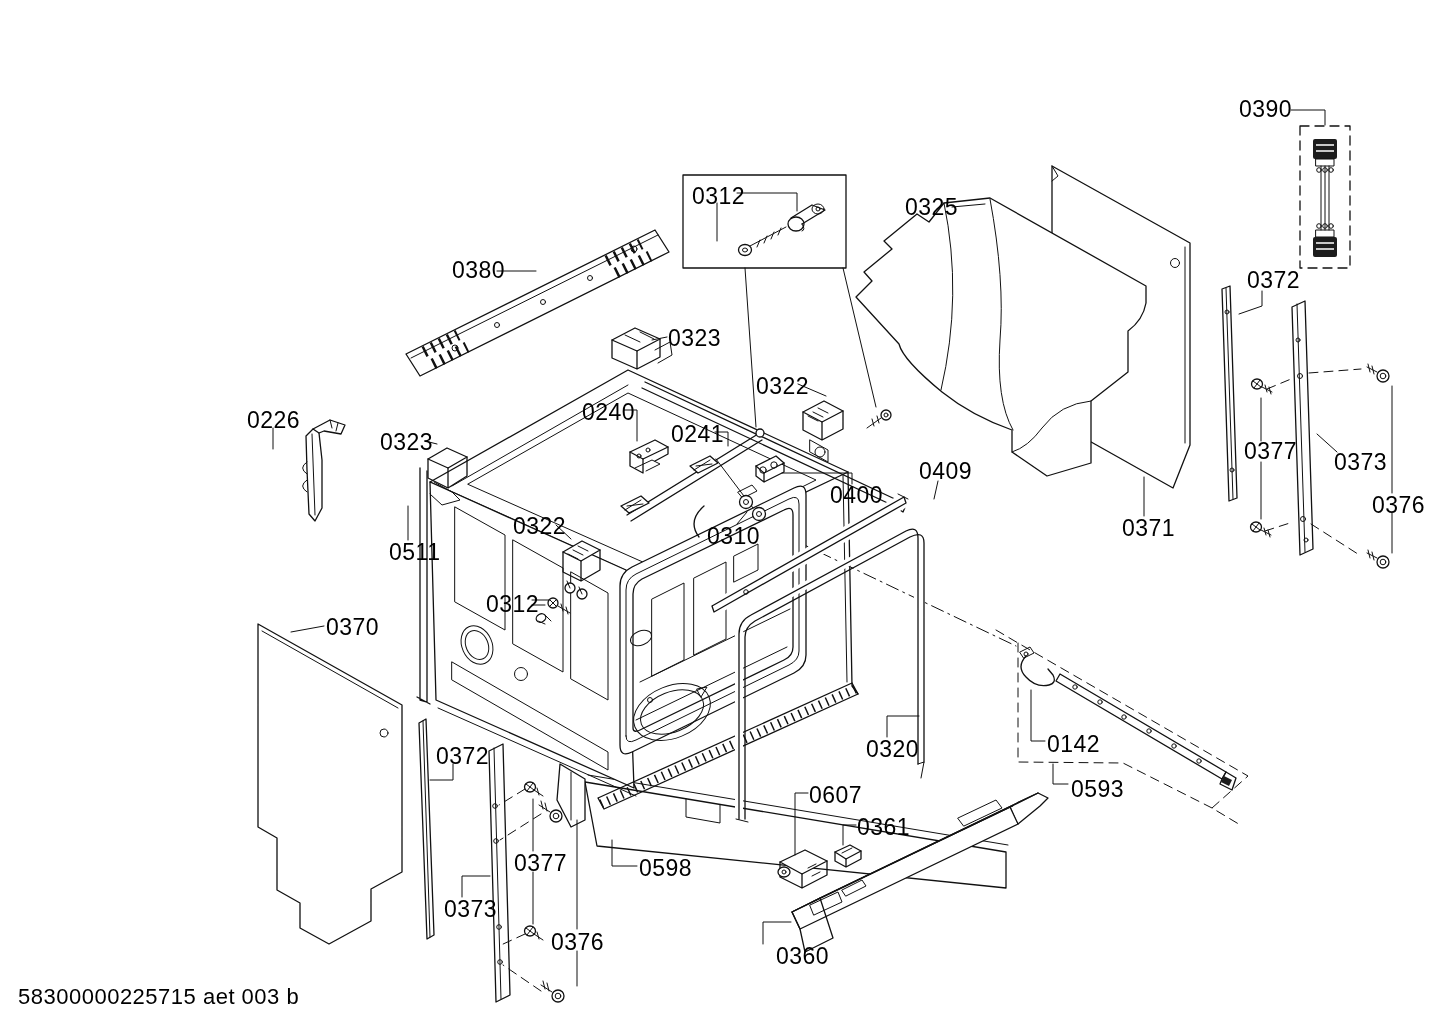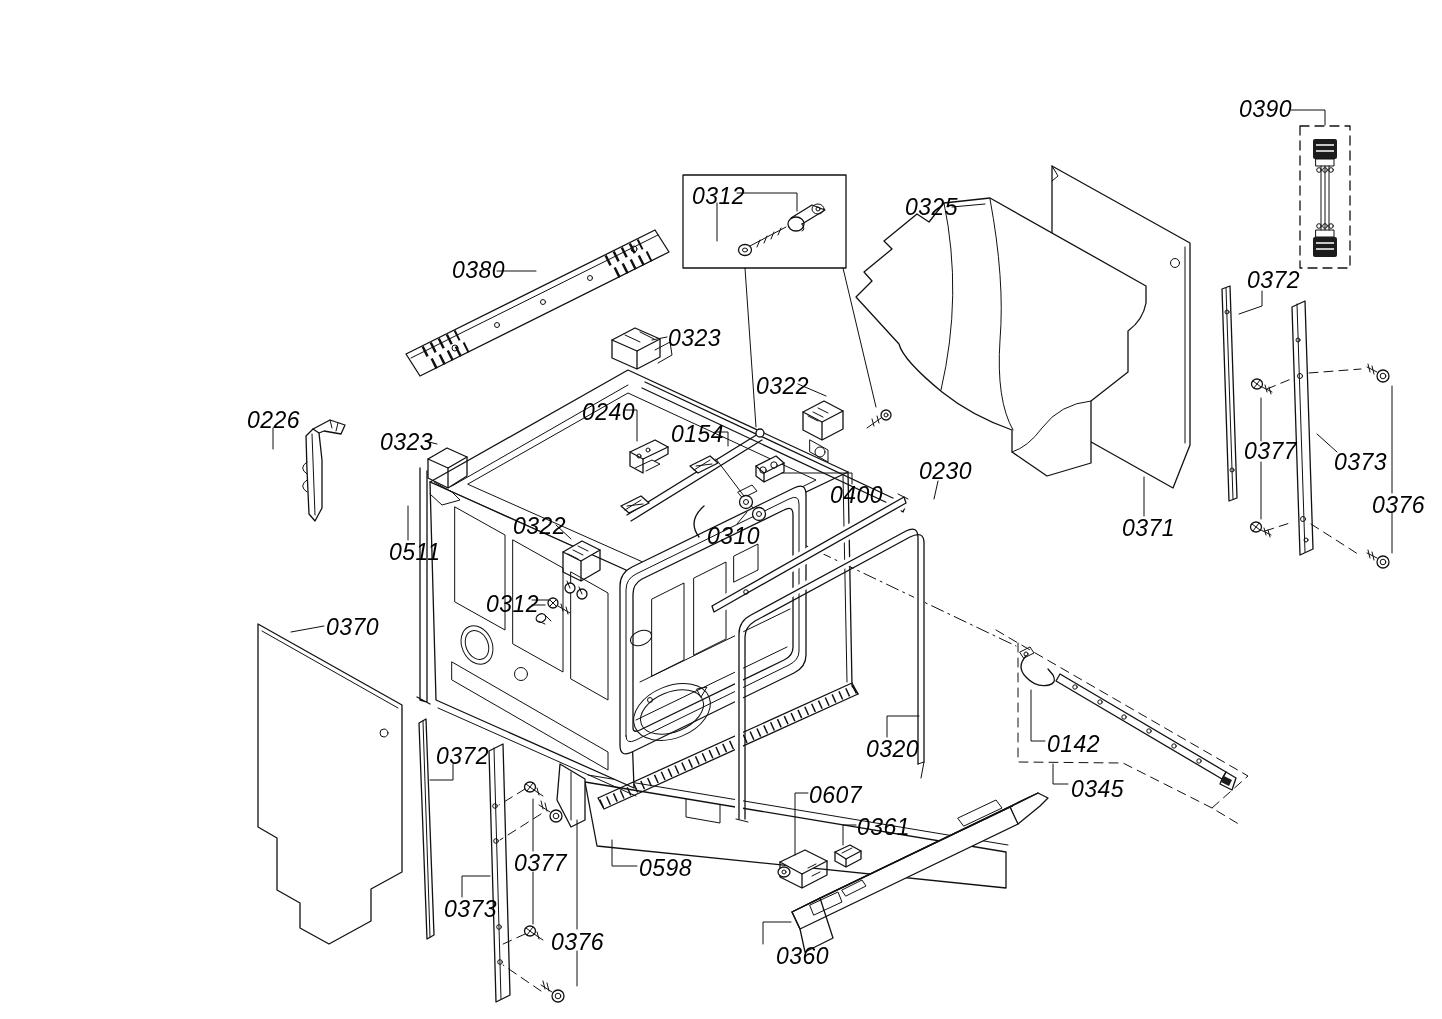--- a/index.html
+++ b/index.html
@@ -11,21 +11,21 @@
   .ln{stroke:#111;fill:none;stroke-width:1.3;stroke-linecap:round;stroke-linejoin:round;}
   .thin{stroke-width:1;}
   .wfill{fill:#fff;}
   .dk{fill:#1c1c1c;stroke:none;}
   .halo{stroke:#fff;stroke-width:8;fill:none;}
   .dash{stroke-dasharray:9 6;}
   .dashdot{stroke-dasharray:13 5 2 5;}
   .hatch{stroke:#111;fill:none;stroke-linecap:butt;}
   .callout{
     position:absolute;font-size:23px;color:#000;line-height:1;
-    letter-spacing:0.5px;white-space:nowrap;z-index:5;font-style:italic;
+    letter-spacing:0.5px;white-space:nowrap;z-index:5;
   }
   .footer-code{
     position:absolute;left:18px;top:984px;font-size:22px;color:#000;
     letter-spacing:0.5px;z-index:5;
   }
 </style>
 </head>
 <body>
 
 <div id="canvas">
@@ -418,38 +418,39 @@
 
   <div class="callout" style="left:1239px;top:98px">0390</div>
   <div class="callout" style="left:452px;top:259px">0380</div>
   <div class="callout" style="left:692px;top:185px">0312</div>
   <div class="callout" style="left:905px;top:196px">0325</div>
   <div class="callout" style="left:1247px;top:269px">0372</div>
   <div class="callout" style="left:668px;top:327px">0323</div>
   <div class="callout" style="left:756px;top:375px">0322</div>
   <div class="callout" style="left:582px;top:401px">0240</div>
   <div class="callout" style="left:247px;top:409px">0226</div>
-  <div class="callout" style="left:671px;top:423px">0154</div>
+  <div class="callout" style="left:671px;top:423px">0241</div>
   <div class="callout" style="left:380px;top:431px">0323</div>
-  <div class="callout" style="left:919px;top:460px">0230</div>
+  <div class="callout" style="left:919px;top:460px">0409</div>
   <div class="callout" style="left:830px;top:484px">0400</div>
   <div class="callout" style="left:1244px;top:440px">0377</div>
   <div class="callout" style="left:1334px;top:451px">0373</div>
   <div class="callout" style="left:707px;top:525px">0310</div>
   <div class="callout" style="left:513px;top:515px">0322</div>
   <div class="callout" style="left:1372px;top:494px">0376</div>
   <div class="callout" style="left:389px;top:541px">0511</div>
   <div class="callout" style="left:1122px;top:517px">0371</div>
   <div class="callout" style="left:486px;top:593px">0312</div>
   <div class="callout" style="left:326px;top:616px">0370</div>
   <div class="callout" style="left:866px;top:738px">0320</div>
   <div class="callout" style="left:436px;top:745px">0372</div>
   <div class="callout" style="left:1047px;top:733px">0142</div>
-  <div class="callout" style="left:1071px;top:778px">0345</div>
+  <div class="callout" style="left:1071px;top:778px">0593</div>
   <div class="callout" style="left:809px;top:784px">0607</div>
   <div class="callout" style="left:857px;top:816px">0361</div>
   <div class="callout" style="left:514px;top:852px">0377</div>
   <div class="callout" style="left:639px;top:857px">0598</div>
   <div class="callout" style="left:444px;top:898px">0373</div>
   <div class="callout" style="left:551px;top:931px">0376</div>
   <div class="callout" style="left:776px;top:945px">0360</div>
 
+  <div class="footer-code">58300000225715 aet 003 b</div>
 </div>
 
 </body></html>

